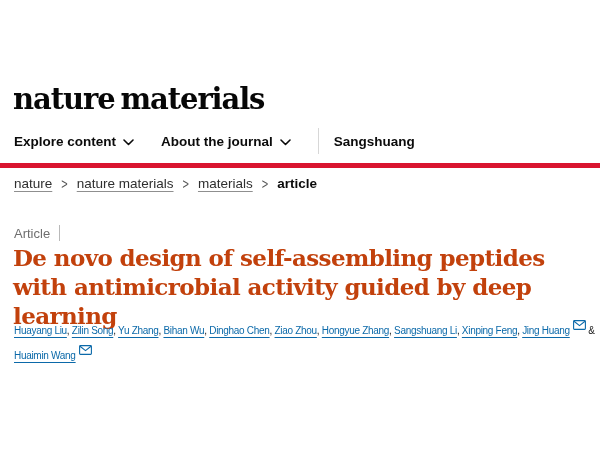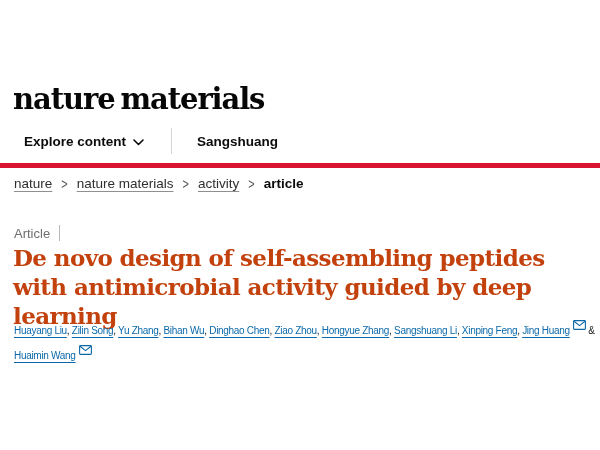--- a/index.html
+++ b/index.html
@@ -39,21 +39,20 @@
   .nav-item {
     display: inline-flex;
     align-items: center;
     gap: 7px;
     font-size: 13.5px;
     font-weight: 700;
     color: #0b0b0b;
     margin-right: 27px;
     cursor: pointer;
     white-space: nowrap;
-    margin-left: 10px;
   }
   .nav-chevron { display: inline-block; margin-top: 2px; }
   .nav-divider {
     width: 1px;
     height: 26px;
     background: #d7d7d7;
     margin-right: 15px;
   }
   
   .redline {
@@ -144,33 +143,39 @@
   <div class="logo">nature materials</div>
 
   <nav class="nav">
 
   <span class="nav-item">
         <span>Explore content</span>
         <svg class="nav-chevron" width="11" height="7" viewBox="0 0 11 7">
           <path d="M1 1 L5.5 5.5 L10 1" fill="none" stroke="#0b0b0b" stroke-width="1.6" stroke-linecap="round" stroke-linejoin="round"></path>
         </svg>
       </span>
+      <span class="nav-item">
+        <span>About the journal</span>
+        <svg class="nav-chevron" width="11" height="7" viewBox="0 0 11 7">
+          <path d="M1 1 L5.5 5.5 L10 1" fill="none" stroke="#0b0b0b" stroke-width="1.6" stroke-linecap="round" stroke-linejoin="round"></path>
+        </svg>
+      </span>
       <span class="nav-divider"></span>
       <span class="nav-item" style="margin-right: 0px;">Sangshuang</span>
     </nav>
 
   <div class="redline" style="background: rgb(217, 20, 47);"></div>
 
   <nav class="breadcrumb">
 
   <span class="crumb-link">nature</span>
       <span class="crumb-sep">&gt;</span>
       <span class="crumb-link">nature materials</span>
       <span class="crumb-sep">&gt;</span>
-      <span class="crumb-link">activity</span>
+      <span class="crumb-link">materials</span>
       <span class="crumb-sep">&gt;</span>
       <span class="crumb-current">article</span>
     </nav>
 
   <div class="meta">
     <span>Article</span>
     <span class="meta-divider"></span>
   </div>
 
   <h1 class="title">De novo design of self-assembling peptides with antimicrobial activity guided by deep learning</h1>

